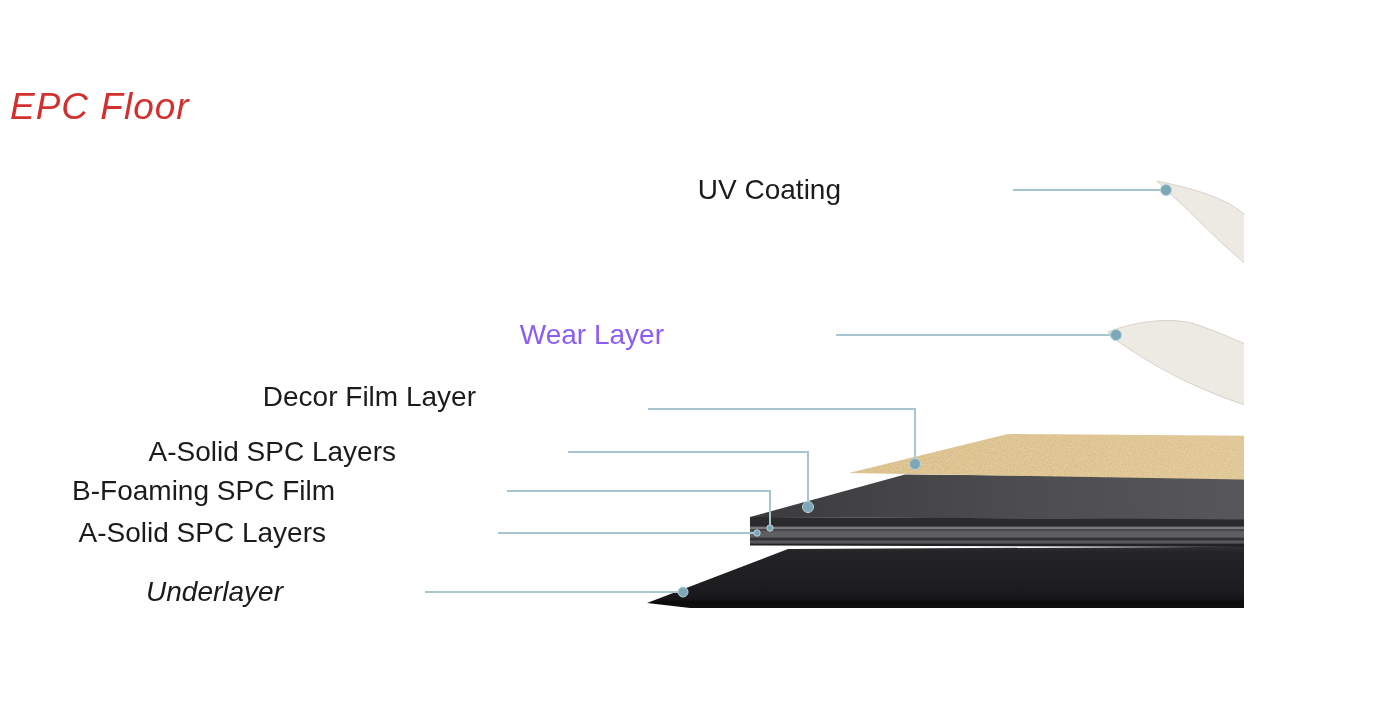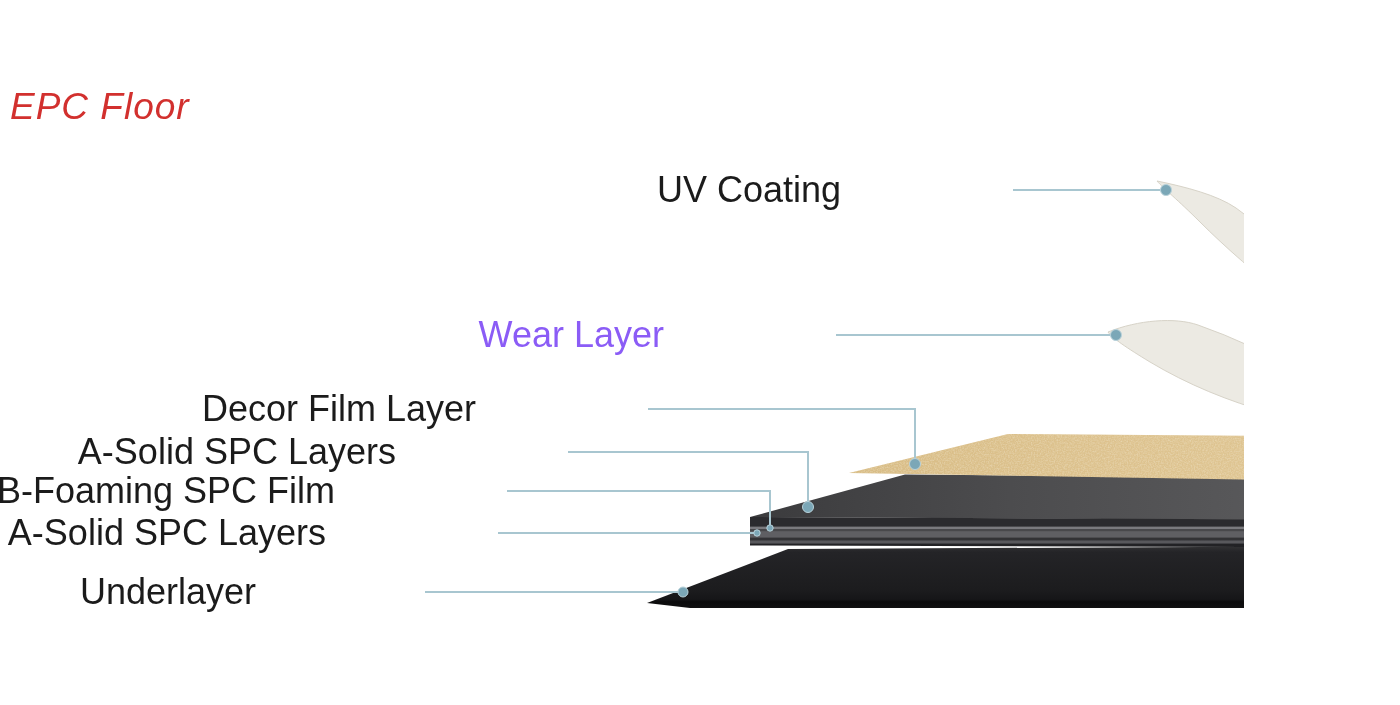--- a/index.html
+++ b/index.html
@@ -28,21 +28,21 @@
     top: 86px;
     font-size: 37px;
     font-style: italic;
     font-weight: 400;
     letter-spacing: 1px;
     color: #d2302e;
     white-space: nowrap;
   }
   .callout-label {
     position: absolute;
-    font-size: 36px;
+    font-size: 28px;
     line-height: 32px;
     color: #1b1b1b;
     white-space: nowrap;
   }
 </style>
 </head>
 <body>
 
 <div id="stage">
 
@@ -140,19 +140,19 @@
         <circle cx="757" cy="533" r="3.2" fill="#7ba7b7" stroke="#b9d2da" stroke-width="1"></circle>
         <polyline points="425,592 683,592" fill="none" stroke="#a8c6d0" stroke-width="2"></polyline>
         <circle cx="683" cy="592" r="5" fill="#7ba7b7" stroke="#b9d2da" stroke-width="1"></circle>
       </g>
   </svg>
 
   <div class="page-title" style="color: rgb(210, 48, 46);">EPC Floor</div>
 
   <div class="callout-label" style="right: 403px; top: 174px; color: rgb(27, 27, 27);">UV Coating</div>
   <div class="callout-label" style="right: 580px; top: 319px; color: #8b5cf6;">Wear Layer</div>
-  <div class="callout-label" style="right: 768px; top: 393px; color: rgb(27, 27, 27);">Decor Film Layer</div>
+  <div class="callout-label" style="right: 768px; top: 381px; color: rgb(27, 27, 27);">Decor Film Layer</div>
   <div class="callout-label" style="right: 848px; top: 436px; color: rgb(27, 27, 27);">A-Solid SPC Layers</div>
   <div class="callout-label" style="right: 909px; top: 475px; color: rgb(27, 27, 27);">B-Foaming SPC Film</div>
   <div class="callout-label" style="right: 918px; top: 517px; color: rgb(27, 27, 27);">A-Solid SPC Layers</div>
-  <div class="callout-label" style="right: 988px; top: 576px; color: rgb(27, 27, 27);">Underlayer</div>
+  <div class="callout-label" style="right: 961px; top: 576px; color: rgb(27, 27, 27); font-style: italic;">Underlayer</div>
 
 </div>
 
 </body></html>

